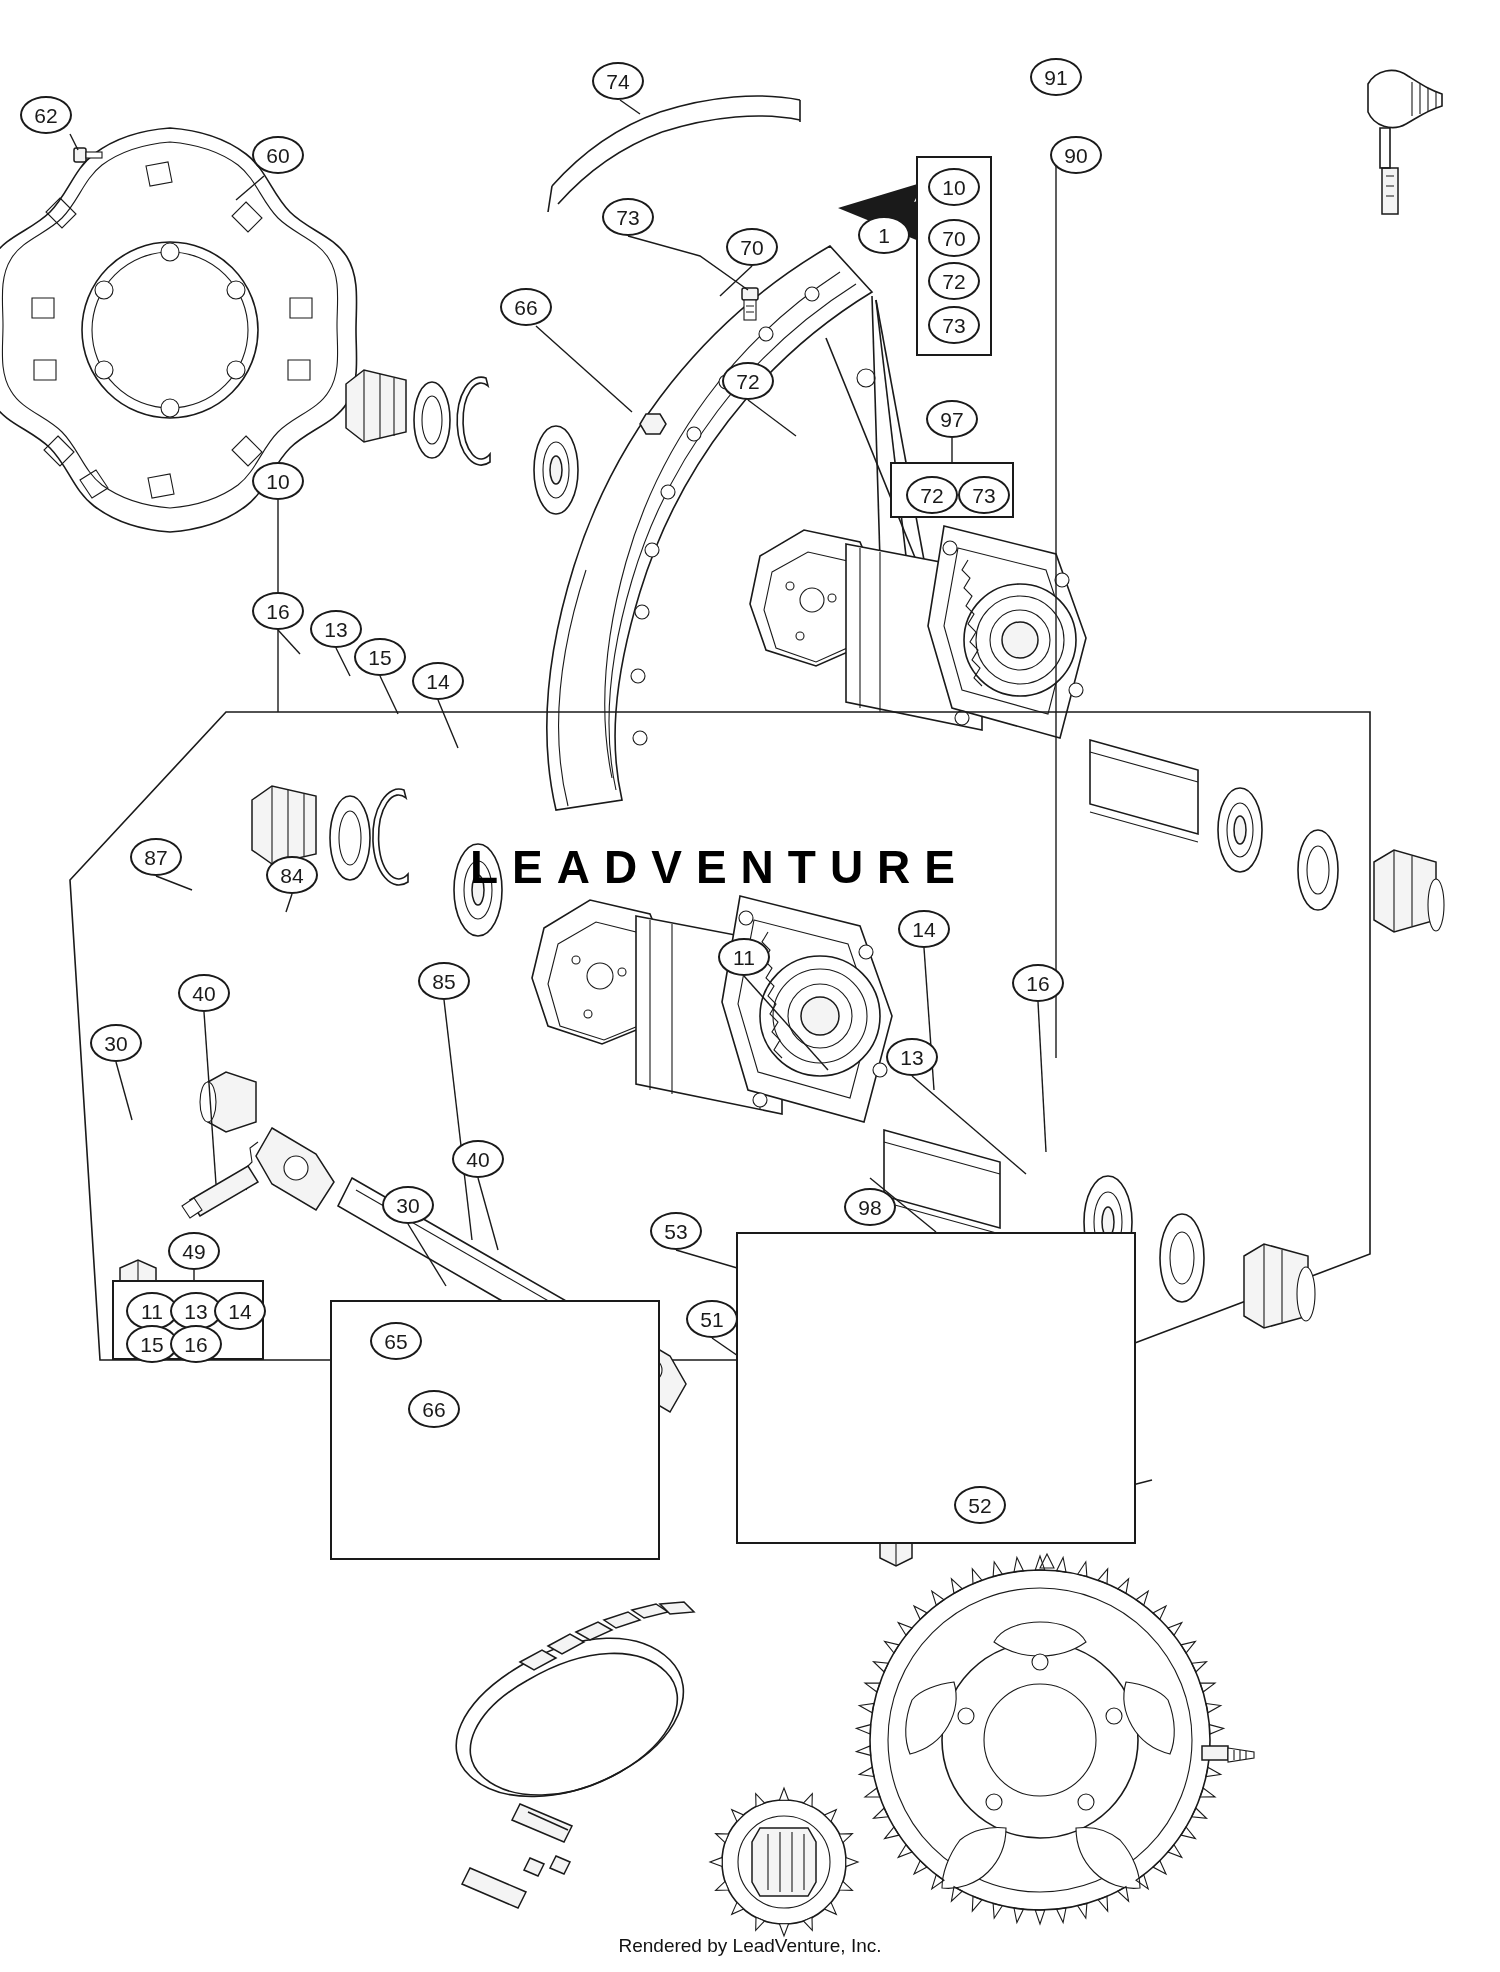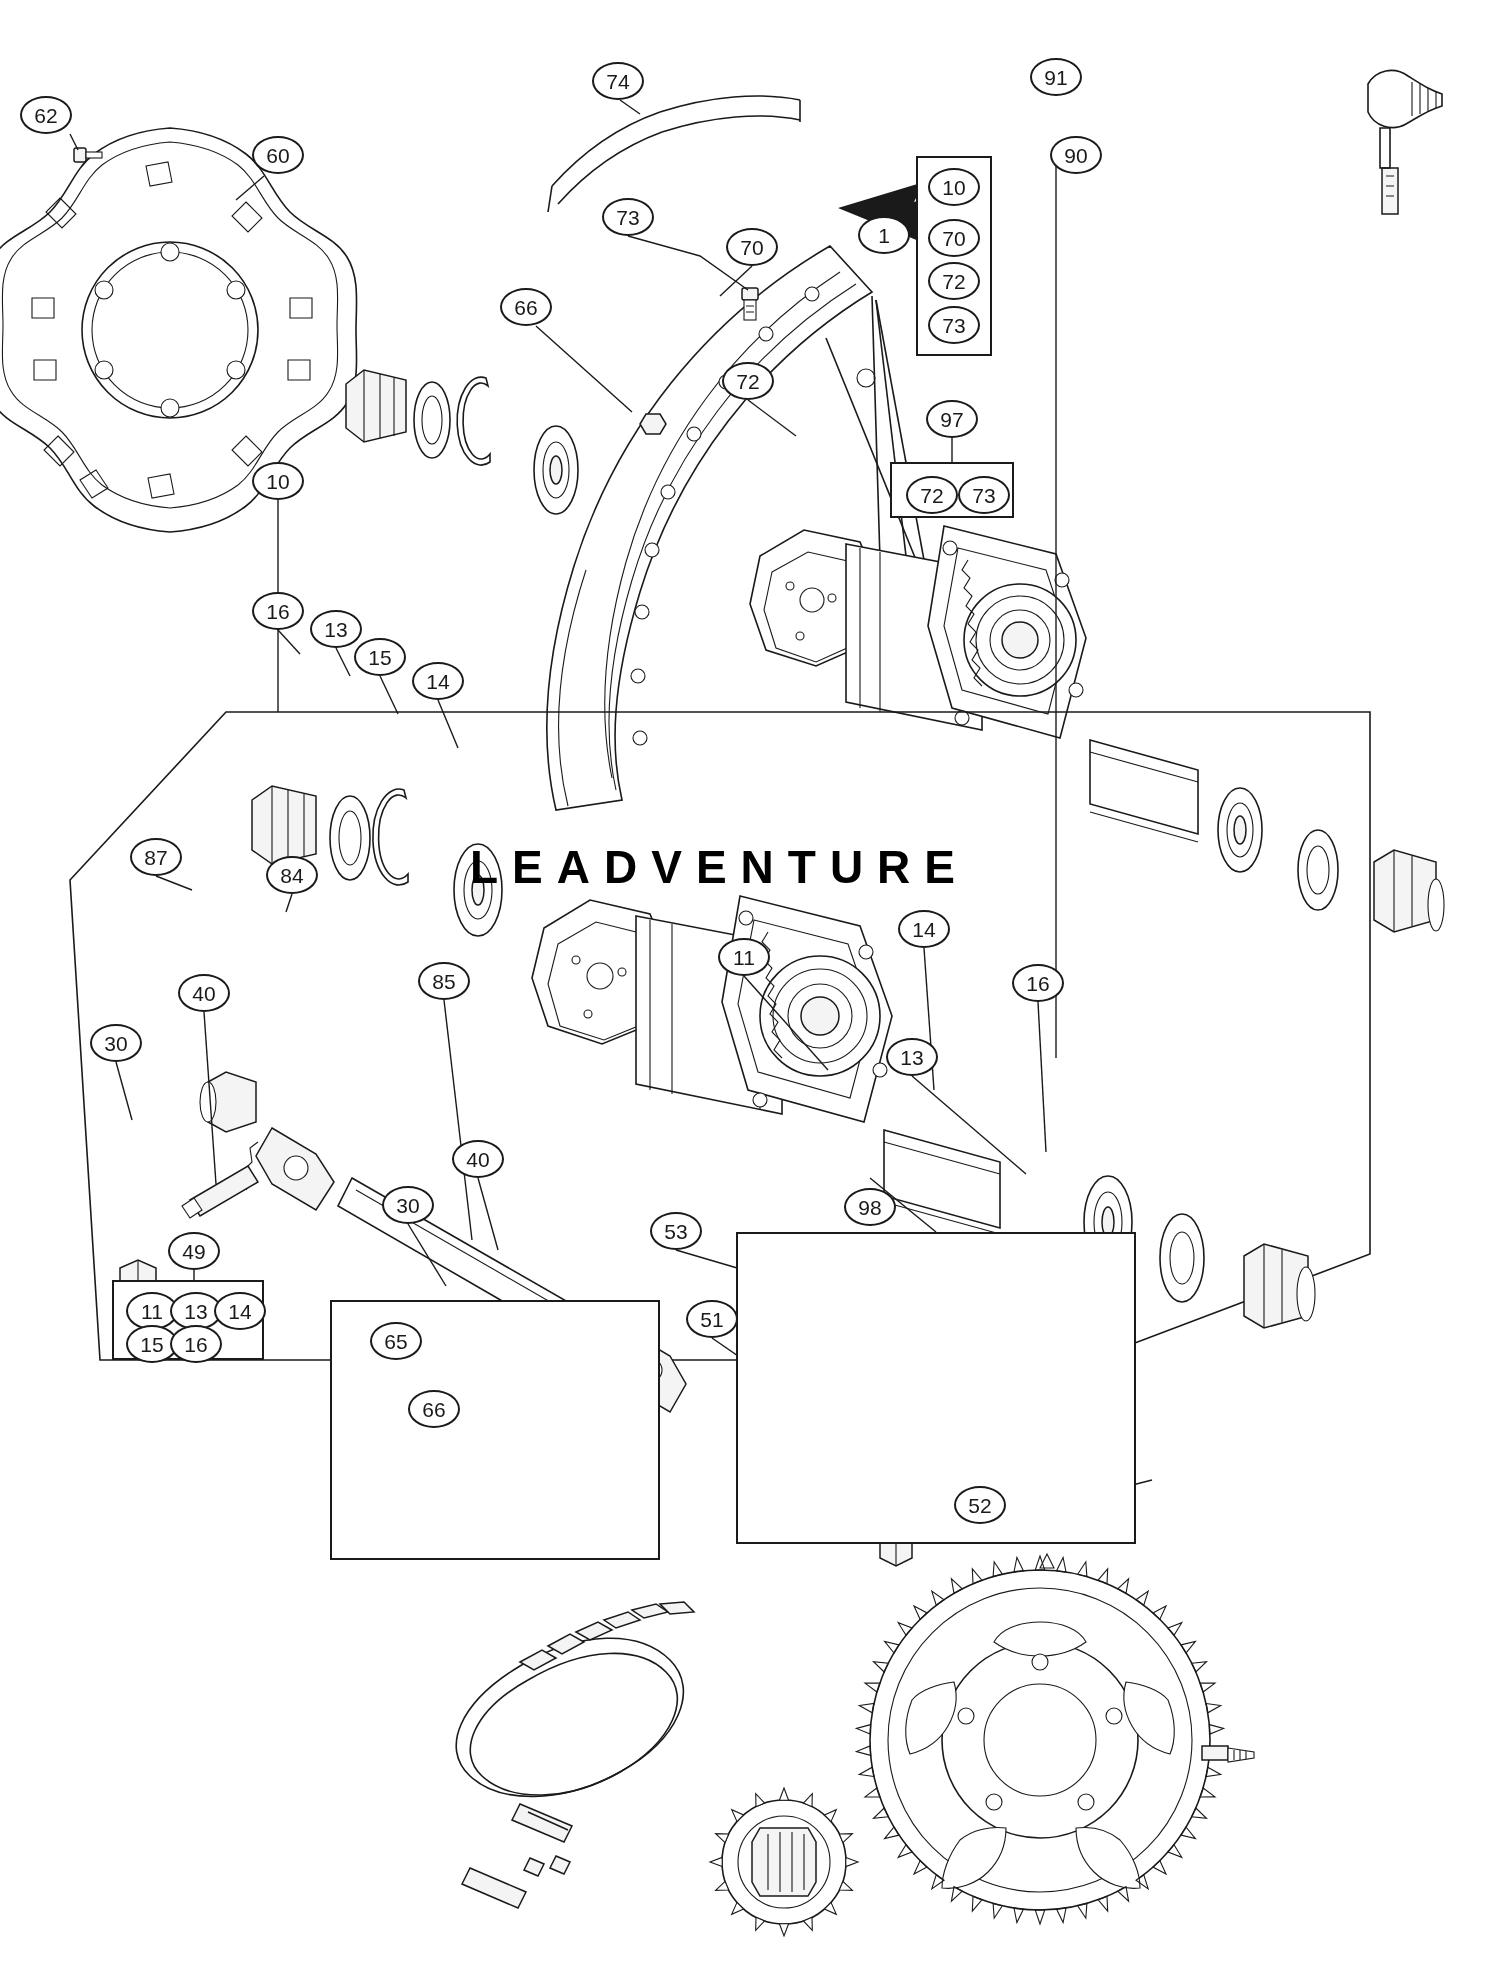--- a/index.html
+++ b/index.html
@@ -543,13 +543,14 @@
       <div class="callout" style="left: 126px; top: 1325px;">15</div>
       <div class="callout" style="left: 170px; top: 1325px;">16</div>
       <div class="callout" style="left: 370px; top: 1322px;">65</div>
       <div class="callout" style="left: 408px; top: 1390px;">66</div>
       <div class="callout" style="left: 650px; top: 1212px;">53</div>
       <div class="callout" style="left: 844px; top: 1188px;">98</div>
       <div class="callout" style="left: 686px; top: 1300px;">51</div>
       <div class="callout" style="left: 954px; top: 1486px;">52</div>
     </div>
 
+  <div class="footer">Rendered by LeadVenture, Inc.</div>
 </div>
 
 </body></html>

